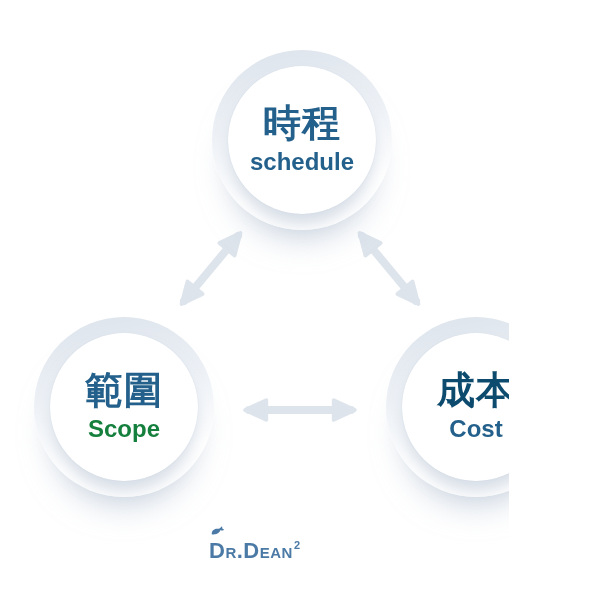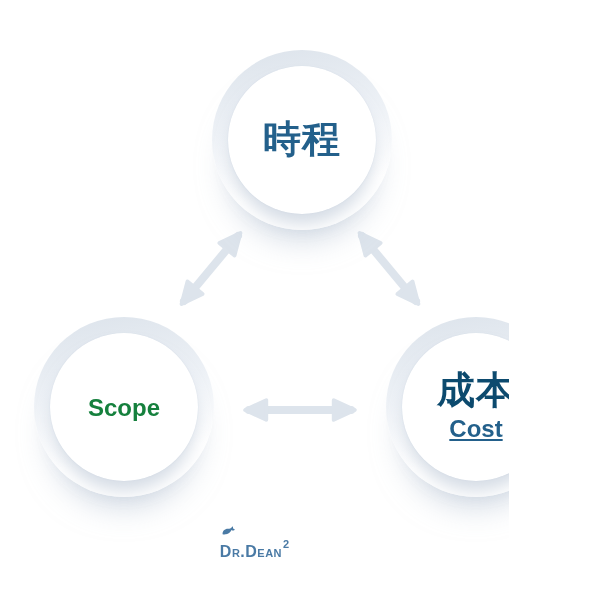--- a/index.html
+++ b/index.html
@@ -64,21 +64,21 @@
   }
   .logo-inner { position: relative; white-space: nowrap; }
   .whale {
     position: absolute;
     top: -12px;
     left: 1px;
   }
   .brand-text {
     font-variant: small-caps;
     font-weight: bold;
-    font-size: 16px;
+    font-size: 22px;
     letter-spacing: 0.5px;
   }
   .brand-sup {
     font-weight: bold;
     font-size: 11px;
     vertical-align: 9px;
     margin-left: 1px;
   }
 </style>
 </head>
@@ -93,33 +93,35 @@
       </marker>
     </defs>
     <line x1="238" y1="236" x2="184" y2="301" stroke-width="8" stroke-linecap="round" marker-start="url(#ah)" marker-end="url(#ah)" stroke="#dde4ec"></line>
     <line x1="362" y1="236" x2="416" y2="301" stroke-width="8" stroke-linecap="round" marker-start="url(#ah)" marker-end="url(#ah)" stroke="#dde4ec"></line>
     <line x1="249" y1="410" x2="351" y2="410" stroke-width="8" stroke-linecap="round" marker-start="url(#ah)" marker-end="url(#ah)" stroke="#dde4ec"></line>
   </svg>
 
   <div class="node node-top">
     <div class="face">
       <div class="label-zh" style="color: rgb(35, 96, 139);">時程</div>
+      <div class="label-en" style="color: rgb(35, 96, 139);">schedule</div>
     </div>
   </div>
 
   <div class="node node-left">
     <div class="face">
+      <div class="label-zh" style="color: rgb(35, 96, 139);">範圍</div>
       <div class="label-en" style="color: #15803d;">Scope</div>
     </div>
   </div>
 
   <div class="node node-right">
     <div class="face">
       <div class="label-zh" style="color: #0c4a6e;">成本</div>
-      <div class="label-en" style="color: rgb(35, 96, 139); text-decoration: underline;">Cost</div>
+      <div class="label-en" style="color: rgb(35, 96, 139);">Cost</div>
     </div>
   </div>
 
   <div class="logo">
     <div class="logo-inner">
       <svg class="whale" width="15" height="11" viewBox="0 0 16 12">
         <path d="M1.2 9 C1 5.5 3.5 3 7 3 C9 3 10.5 2.5 11.5 1 C12 0.3 12.9 0.6 12.6 1.5 C12.35 2.4 12.9 3 13.8 3.2 C14.7 3.4 14.6 4.3 13.8 4.7 C12.8 5.2 11.6 5 10.8 4.4 C10 6.8 7.8 8.6 5 9.1 C3.6 9.35 2.3 9.3 1.2 9 Z" fill="#4a7aa5"></path>
       </svg>
       <span class="brand-text" style="color: rgb(74, 122, 165);">Dr.Dean</span><span class="brand-sup" style="color: rgb(74, 122, 165);">2</span>
     </div>

